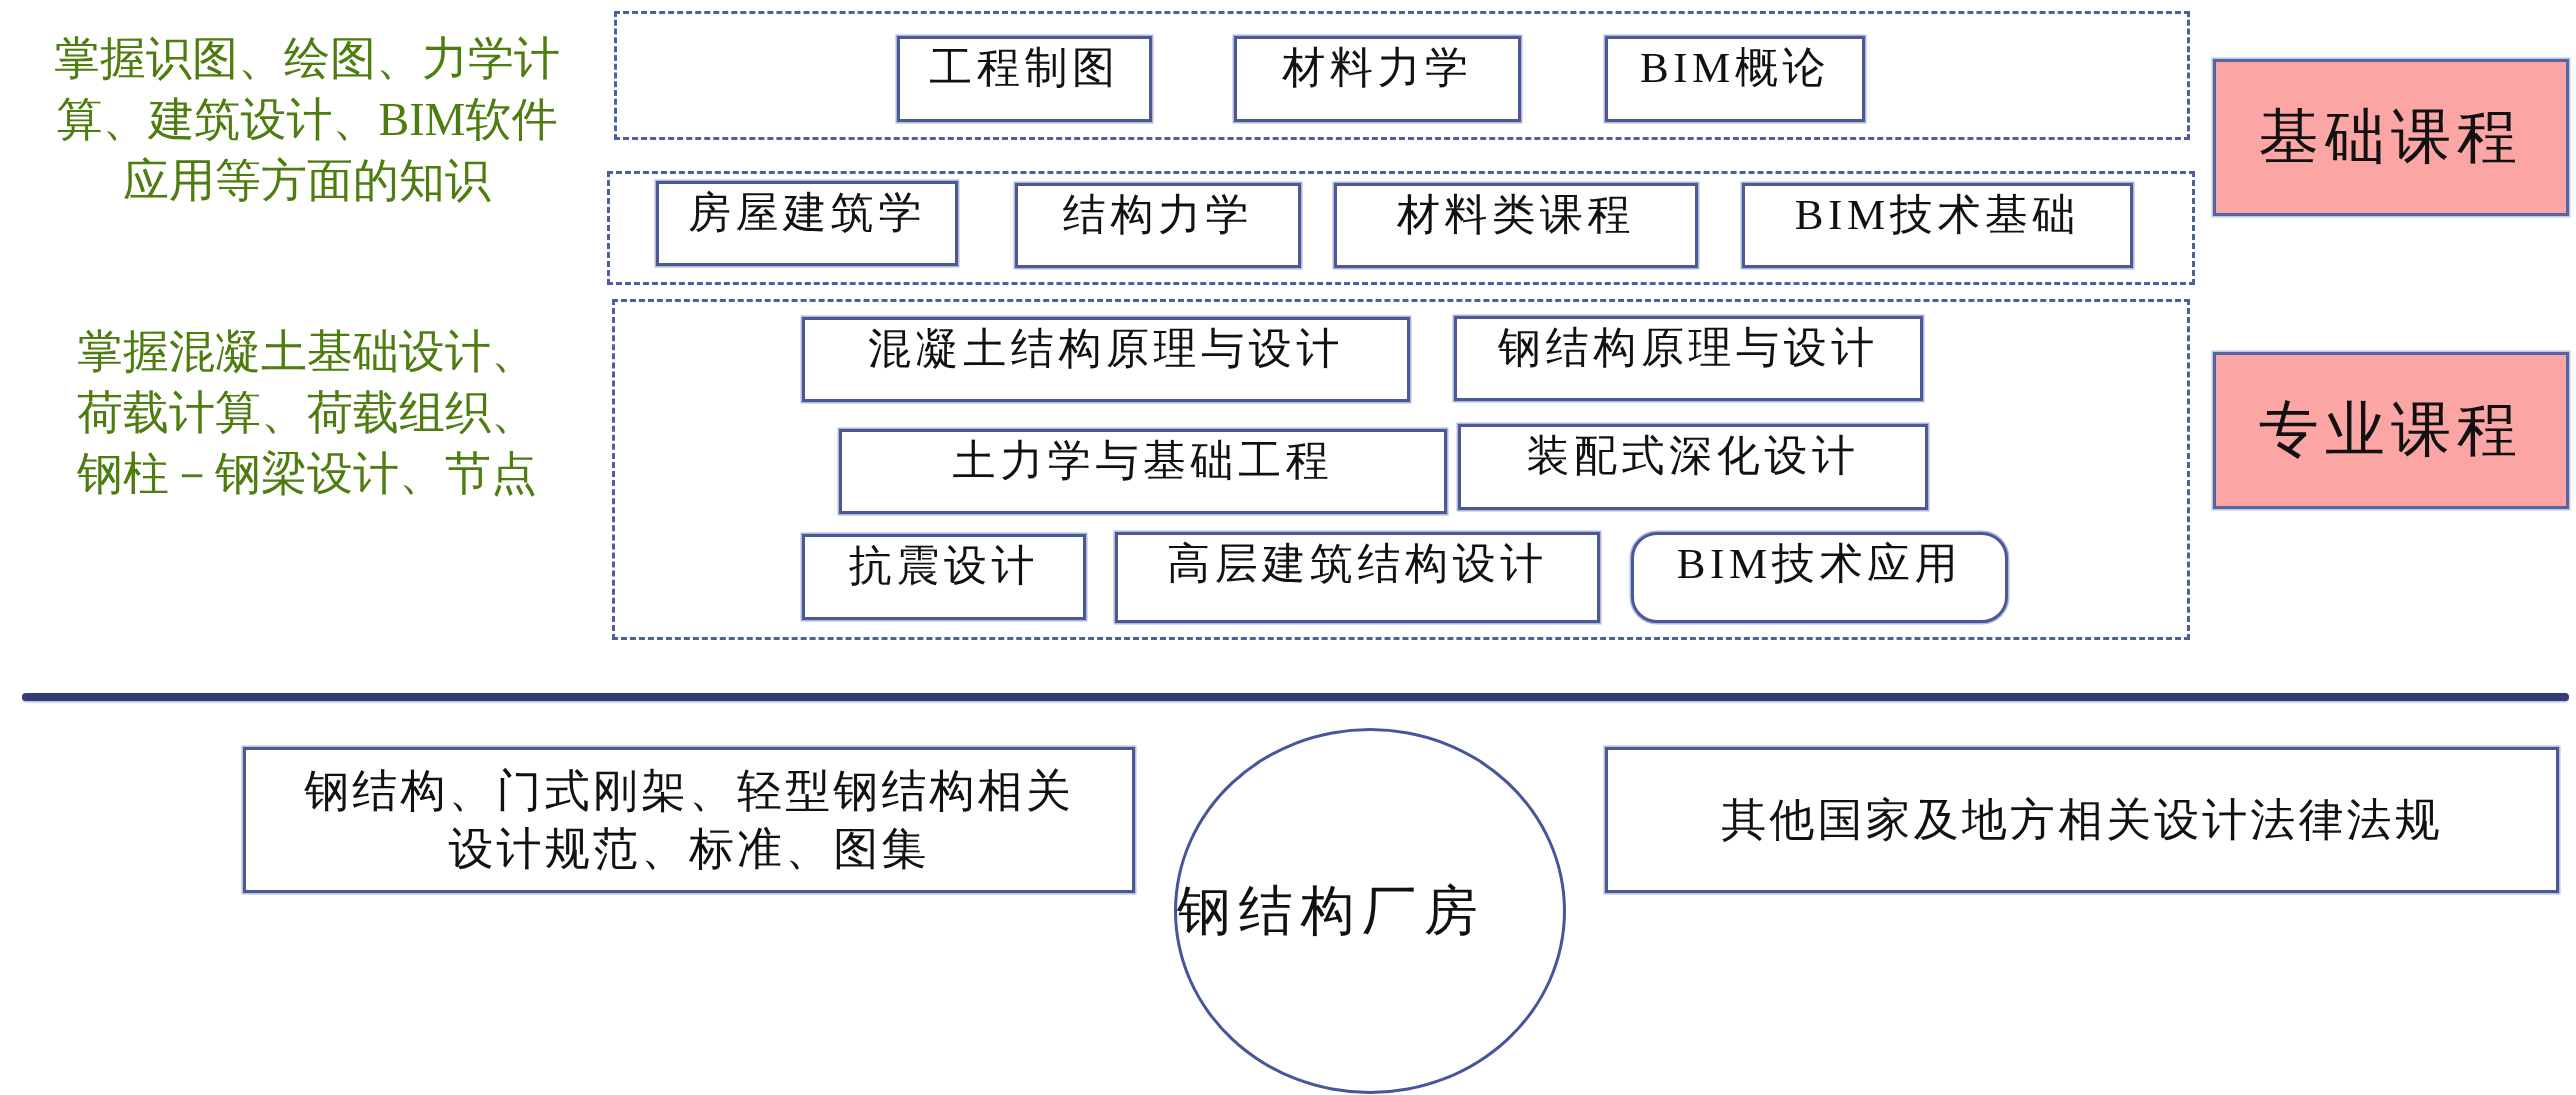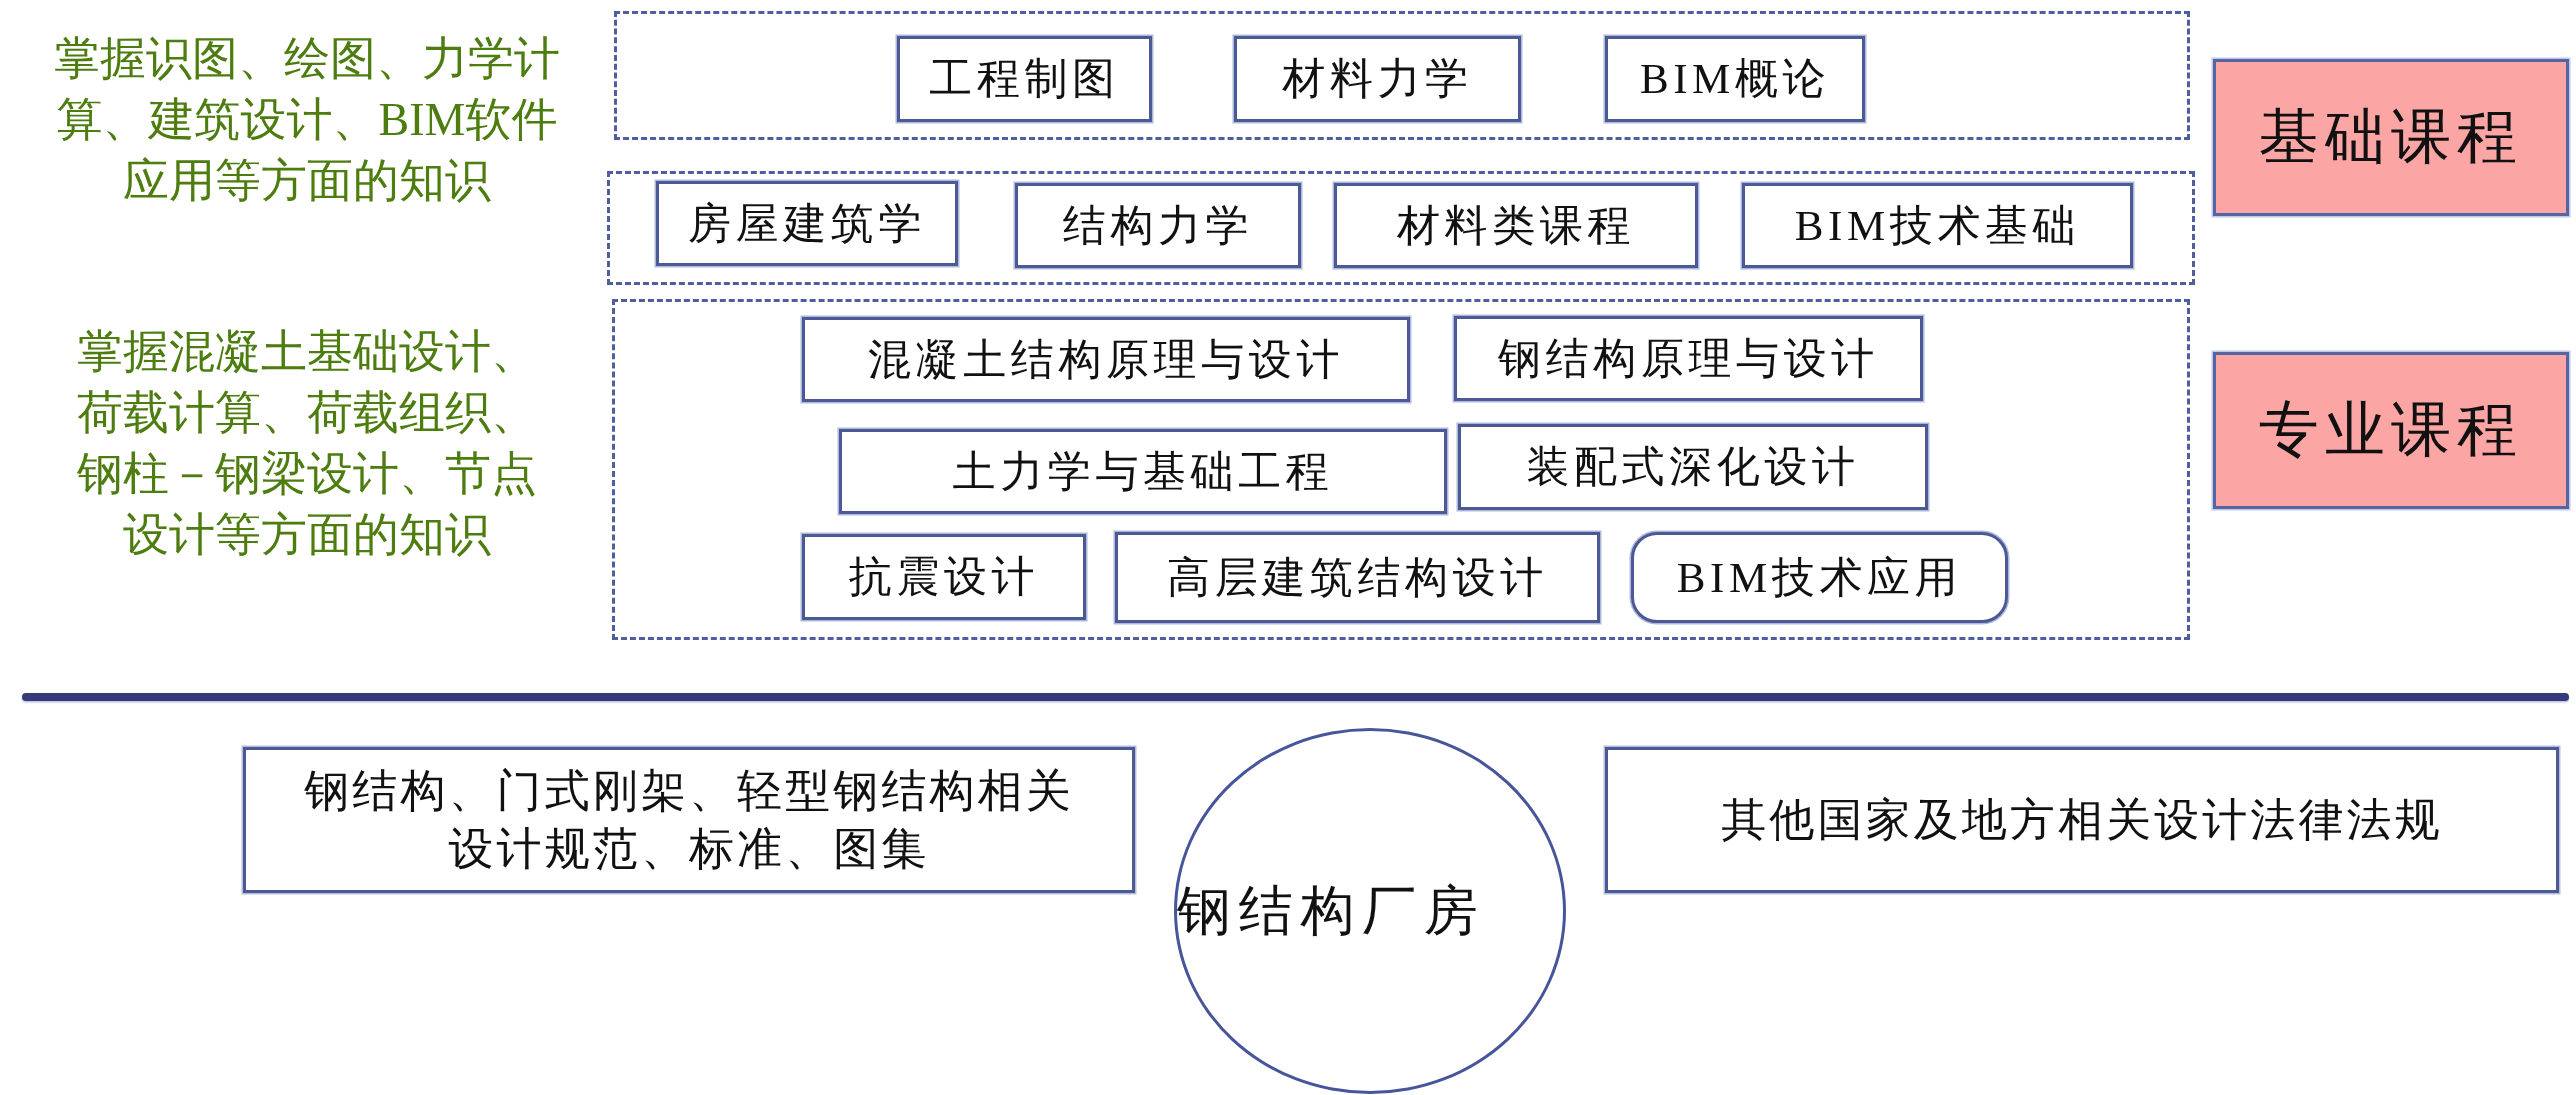--- a/index.html
+++ b/index.html
@@ -2,21 +2,21 @@
 <html style="font-size:12.3px"><head>
 <meta charset="utf-8">
 <style>
   html, body { margin: 0; padding: 0; background: #ffffff; }
   body { width: 2576px; height: 1096px; position: relative; overflow: hidden;
          font-family: "Liberation Serif", "DejaVu Serif", serif; color: #111111; }
   .desc { position: absolute; text-align: center; font-size: 46px; line-height: 61px; color: #4d7c0f; }
   .dashed { position: absolute; box-sizing: border-box; border: 3.1px dashed #4f5e9e; }
   .course { position: absolute; box-sizing: border-box; border: 3.1px solid #4b5997;
             box-shadow: 0 0 0 1.5px rgba(110,125,185,0.55);
-            display: flex; align-items: center; justify-content: center;
+            display: flex; justify-content: center;
             font-size: 43px; letter-spacing: 4.6px; white-space: nowrap; background: #ffffff; }
   .category { position: absolute; box-sizing: border-box; border: 3.1px solid #5565a3;
               box-shadow: 0 0 0 1.5px rgba(130,145,200,0.5);
               display: flex; align-items: center; justify-content: center;
               font-size: 60px; letter-spacing: 6.1px; background: #fca5a5; }
   .divider { position: absolute; left: 21.5px; top: 693px; width: 2547px; height: 7.7px;
              background: #363a78; border-radius: 3.8px;
              box-shadow: 0 1.5px 1.5px rgba(140,150,200,0.6); }
   .ref { position: absolute; box-sizing: border-box; border: 3.1px solid #4b5997;
          box-shadow: 0 0 0 1.5px rgba(110,125,185,0.5);
@@ -34,21 +34,20 @@
 <div class="desc" style="left: 23px; top: 28px; width: 568px;">
   <div>掌握识图、绘图、力学计</div>
   <div>算、建筑设计、BIM软件</div>
   <div>应用等方面的知识</div>
 </div>
 
 <div class="desc" style="left: 46px; top: 321px; width: 522px;">
   <div>掌握混凝土基础设计、</div>
   <div>荷载计算、荷载组织、</div>
   <div>钢柱－钢梁设计、节点</div>
-  <div>设计等方面的知识</div>
 </div>
 
 <div class="dashed" style="left: 614px; top: 10.8px; width: 1576px; height: 129px;"></div>
 <div class="course" style="left: 897px; top: 36px; width: 255px; height: 86px;">
   <span>工程制图</span>
 </div>
 <div class="course" style="left: 1234px; top: 36px; width: 287px; height: 86px;">
   <span>材料力学</span>
 </div>
 <div class="course" style="left: 1605px; top: 36px; width: 260px; height: 86px;">

